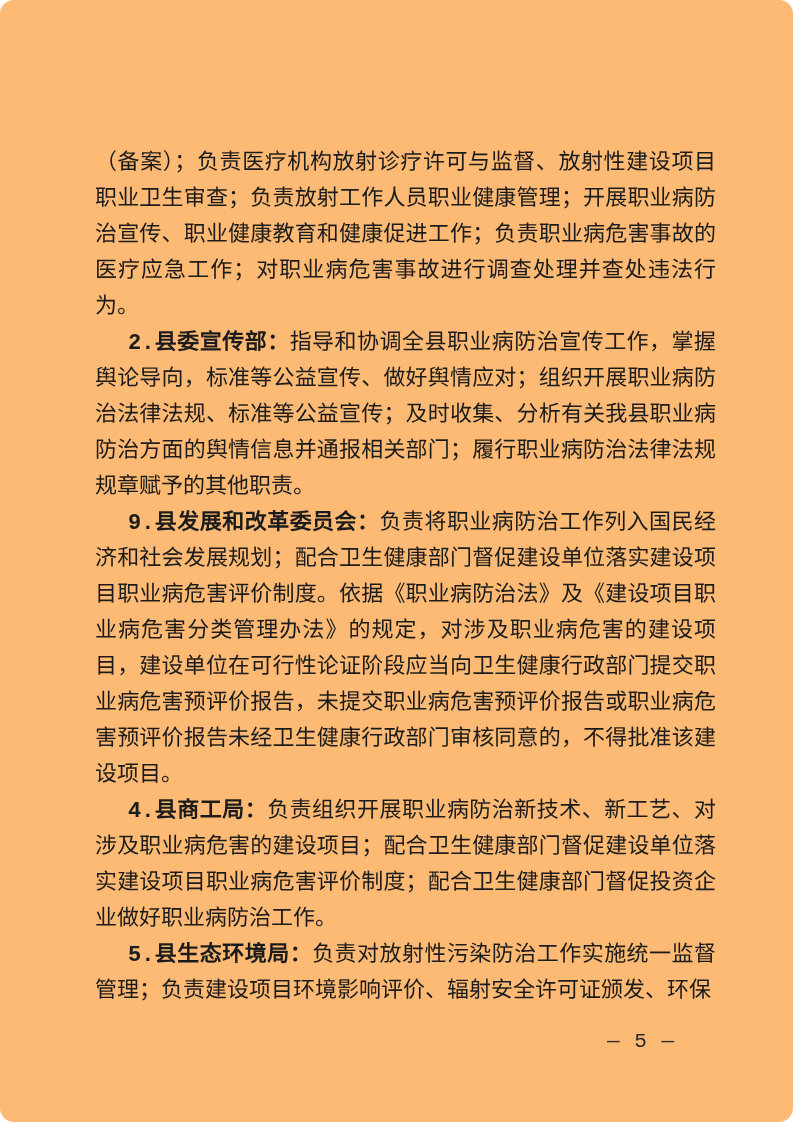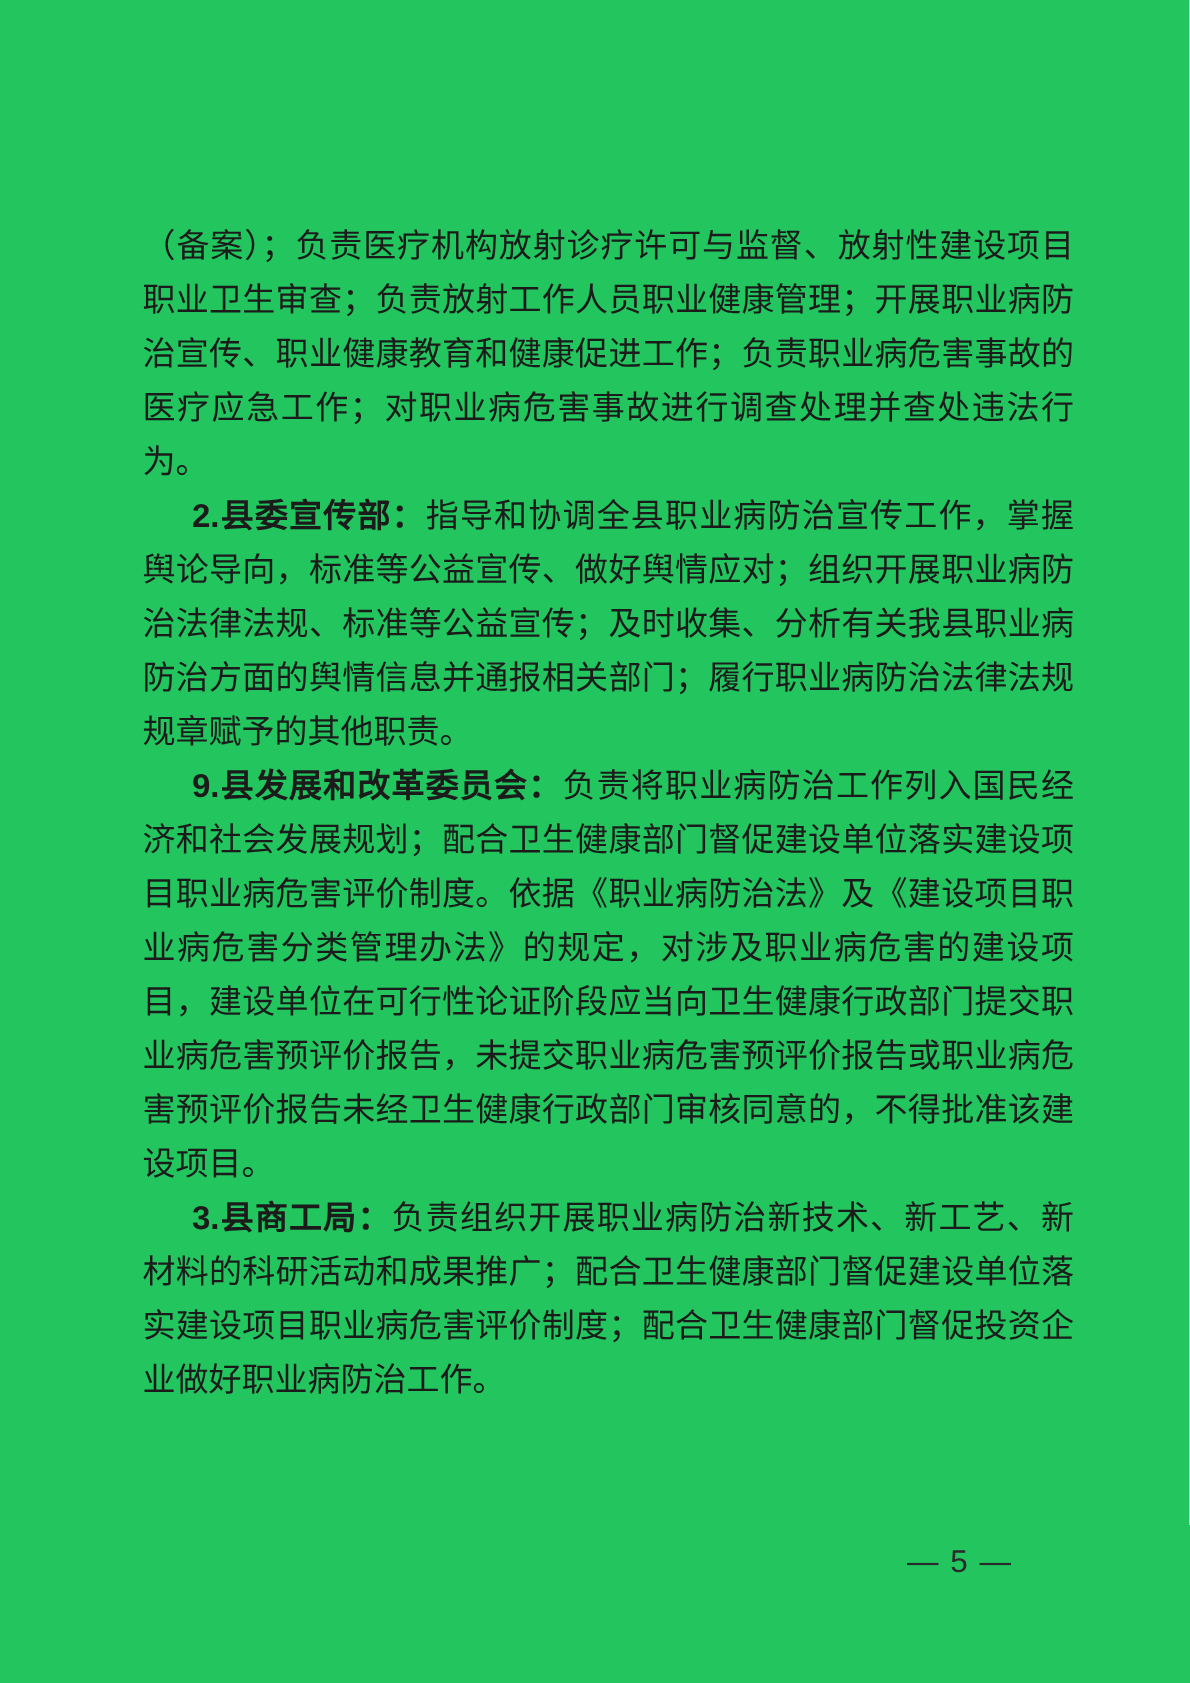--- a/index.html
+++ b/index.html
@@ -4,24 +4,25 @@
 <style>
   html, body {
     margin: 0;
     padding: 0;
     background: #ffffff;
   }
   .page {
     position: relative;
     width: 793px;
     height: 1122px;
-    background: #22c55e;
+    background: #fdba74;
     color: #1b1b1b;
-    font-family: Liberation Sans, sans-serif;
+    font-family: Liberation Mono, monospace;
     overflow: hidden;
+    border-radius: 14px;
   }
   .content {
     position: absolute;
     left: 95px;
     top: 146px;
     width: 621px;
     font-size: 22px;
     line-height: 36px;
     text-align: justify;
     text-justify: inter-ideograph;
@@ -55,19 +56,20 @@
 
 <div class="page">
   <div class="content">
 
     <p class="para"><span class="lead"></span><span>（备案）；负责医疗机构放射诊疗许可与监督、放射性建设项目职业卫生审查；负责放射工作人员职业健康管理；开展职业病防治宣传、职业健康教育和健康促进工作；负责职业病危害事故的医疗应急工作；对职业病危害事故进行调查处理并查处违法行为。</span></p>
 
     <p class="para indent"><span class="lead">2.县委宣传部：</span><span>指导和协调全县职业病防治宣传工作，掌握舆论导向，标准等公益宣传、做好舆情应对；组织开展职业病防治法律法规、标准等公益宣传；及时收集、分析有关我县职业病防治方面的舆情信息并通报相关部门；履行职业病防治法律法规规章赋予的其他职责。</span></p>
 
     <p class="para indent"><span class="lead">9.县发展和改革委员会：</span><span>负责将职业病防治工作列入国民经济和社会发展规划；配合卫生健康部门督促建设单位落实建设项目职业病危害评价制度。依据《职业病防治法》及《建设项目职业病危害分类管理办法》的规定，对涉及职业病危害的建设项目，建设单位在可行性论证阶段应当向卫生健康行政部门提交职业病危害预评价报告，未提交职业病危害预评价报告或职业病危害预评价报告未经卫生健康行政部门审核同意的，不得批准该建设项目。</span></p>
 
-    <p class="para indent"><span class="lead">3.县商工局：</span><span>负责组织开展职业病防治新技术、新工艺、新材料的科研活动和成果推广；配合卫生健康部门督促建设单位落实建设项目职业病危害评价制度；配合卫生健康部门督促投资企业做好职业病防治工作。</span></p>
+    <p class="para indent"><span class="lead">4.县商工局：</span><span>负责组织开展职业病防治新技术、新工艺、对涉及职业病危害的建设项目；配合卫生健康部门督促建设单位落实建设项目职业病危害评价制度；配合卫生健康部门督促投资企业做好职业病防治工作。</span></p>
 
+    <p class="para indent"><span class="lead">5.县生态环境局：</span><span>负责对放射性污染防治工作实施统一监督管理；负责建设项目环境影响评价、辐射安全许可证颁发、环保</span></p>
 
   </div>
 
   <div class="footer"><span>— 5 —</span></div>
 </div>
 
 </body></html>

